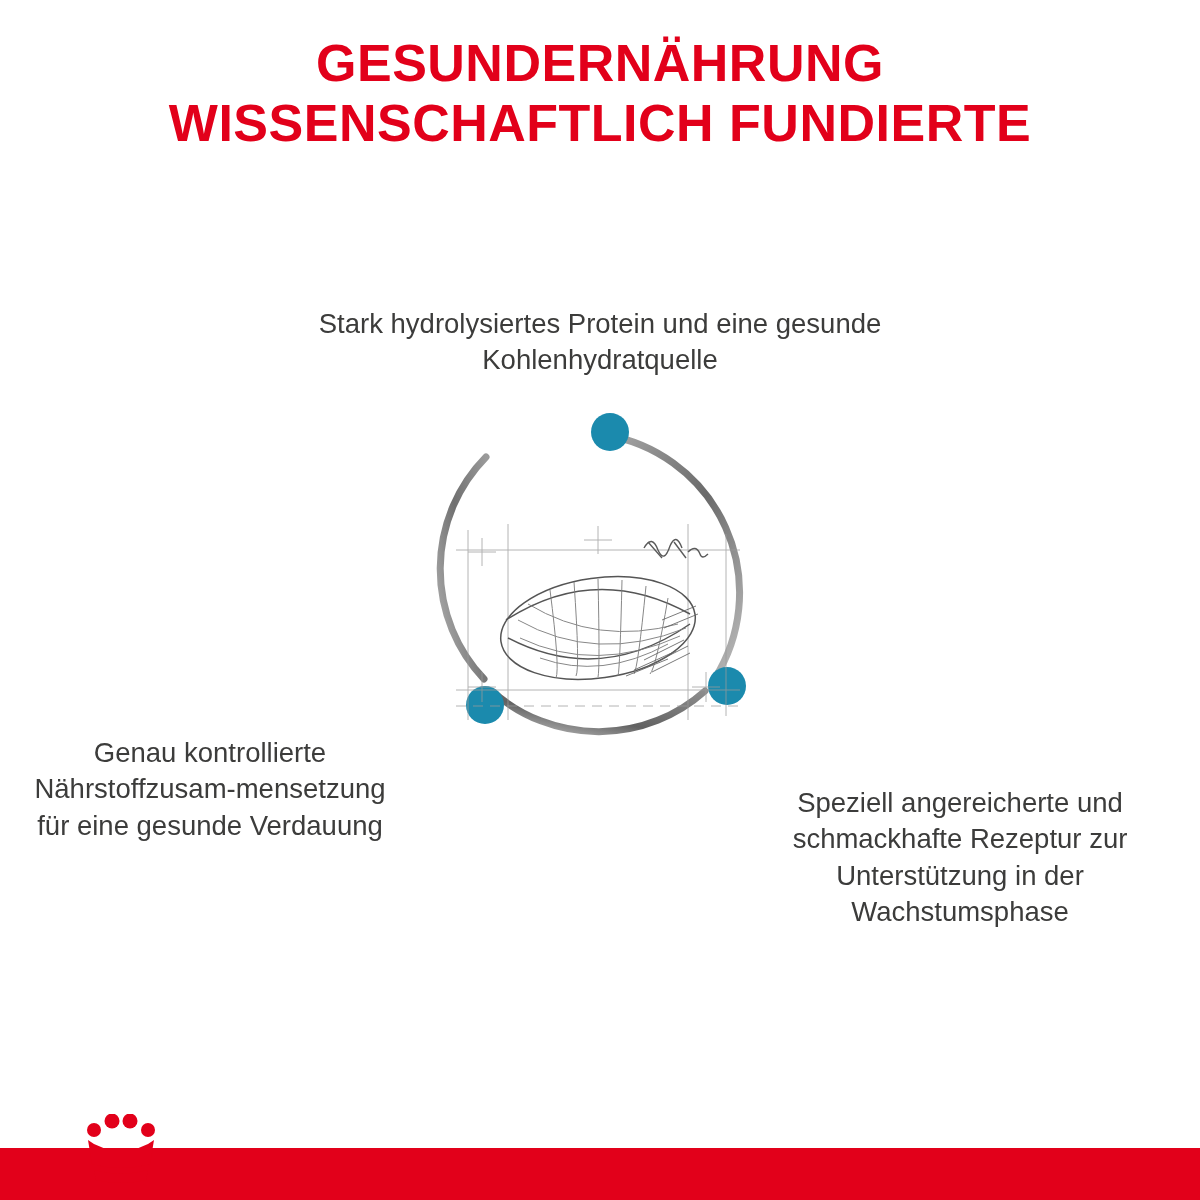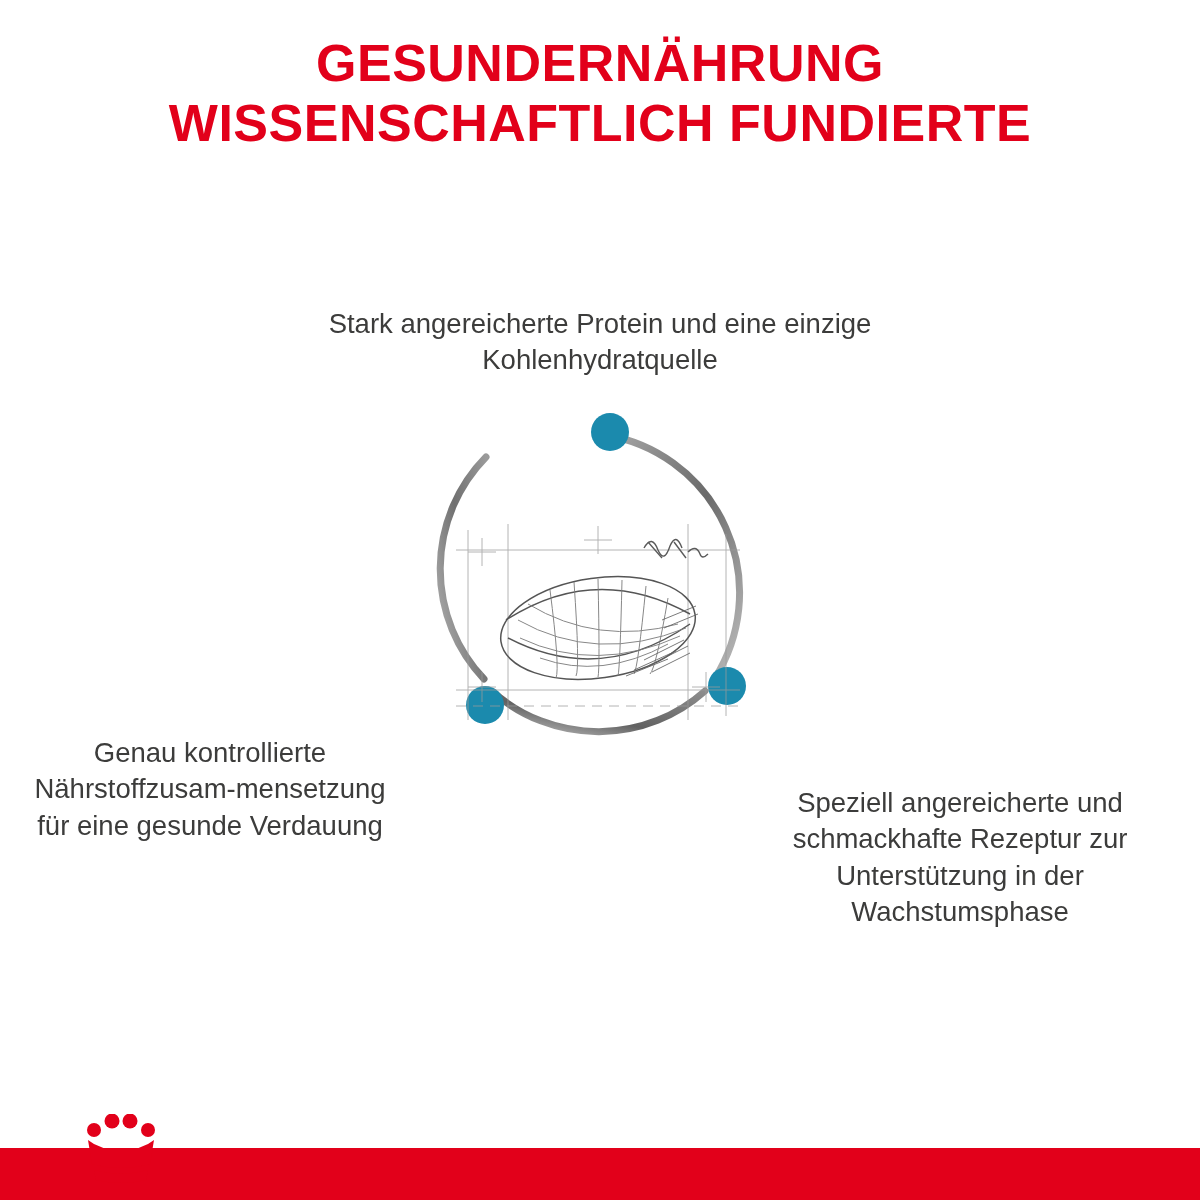--- a/index.html
+++ b/index.html
@@ -116,21 +116,21 @@
 </head>
 <body>
 
 <div class="page">
 
   <div class="headline">
     <div>GESUNDERNÄHRUNG</div>
     <div>WISSENSCHAFTLICH FUNDIERTE</div>
   </div>
 
-  <div class="callout callout-top">Stark angereicherte Protein und eine einzige Kohlenhydratquelle</div>
+  <div class="callout callout-top">Stark hydrolysiertes Protein und eine gesunde Kohlenhydratquelle</div>
 
   <div class="callout callout-right">Speziell angereicherte und schmackhafte Rezeptur zur Unterstützung in der Wachstumsphase</div>
 
   <div class="callout callout-left">Genau kontrollierte Nährstoffzusam-mensetzung für eine gesunde Verdauung</div>
 
   <div class="diagram">
     <div class="ring-wrap">
       <svg width="400" height="440" viewBox="0 0 400 440" xmlns="http://www.w3.org/2000/svg">
         <defs>
           <linearGradient id="ringGradA" x1="0" y1="0" x2="1" y2="1">

